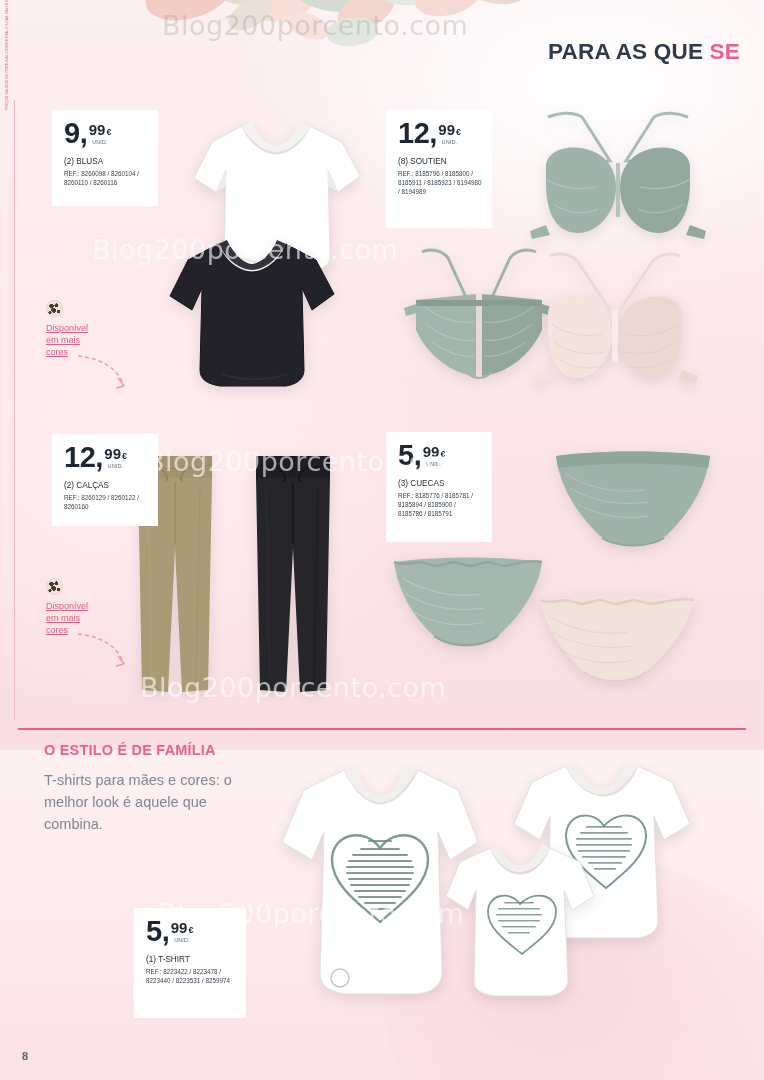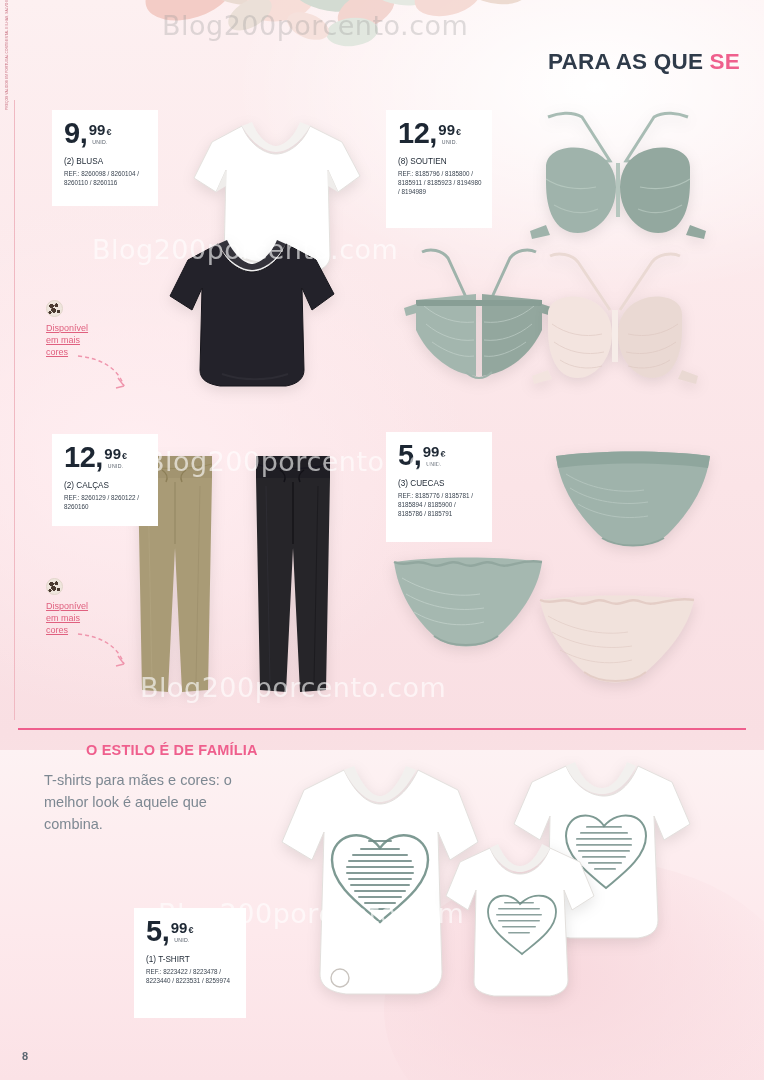--- a/index.html
+++ b/index.html
@@ -44,21 +44,21 @@
     font-size: 3.3px; line-height: 1.15; color: #c76d7e;
     letter-spacing: .02em;
     white-space: nowrap;
   }
 
   
   .floral { position: absolute; top: -30px; left: 130px; width: 420px; height: 120px; }
 
   
   .headline {
-    position: absolute; right: 24px; top: 48px;
+    position: absolute; right: 24px; top: 38px;
     text-align: right;
     font-weight: bold; font-size: 22.5px; line-height: 1.28;
     color: #2f3b4a; letter-spacing: .2px;
   }
   .headline .pink { color: #ef5f8d; }
 
   
   .card {
     position: absolute;
     background: #ffffff;
@@ -91,21 +91,21 @@
   .dispo-text { margin-top: 5px; font-size: 9px; line-height: 1.35; color: #e0607f; text-decoration: underline; }
   .dispo-arrow { position: absolute; left: 28px; top: 52px; width: 56px; height: 42px; }
 
   
   .divider {
     position: absolute; left: 18px; right: 18px; top: 728px; height: 2px;
     background: #ef5f8d;
   }
   .fam-title {
     position: absolute; left: 44px; top: 742px;
-    font-size: 14.5px; font-weight: bold; color: #ef5f8d; letter-spacing: .2px; margin-left: 42px;
+    font-size: 14.5px; font-weight: bold; color: #ef5f8d; letter-spacing: .2px;
   }
   .fam-sub {
     position: absolute; left: 44px; top: 770px; width: 215px;
     font-size: 14.5px; line-height: 1.5; color: #7d8892;
   }
   .desde-badge {
     position: absolute; left: 134px; top: 868px;
     width: 64px; height: 28px; background: #fbe64a;
     display: flex; align-items: center; justify-content: flex-start; margin-top: 48px;
   }

